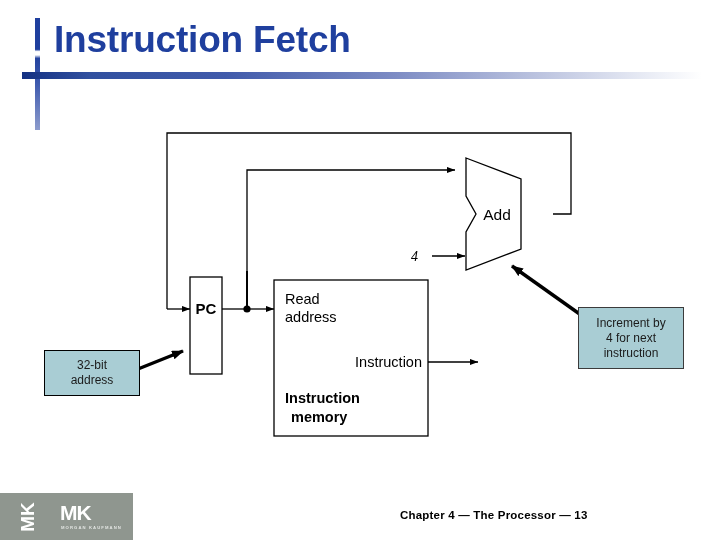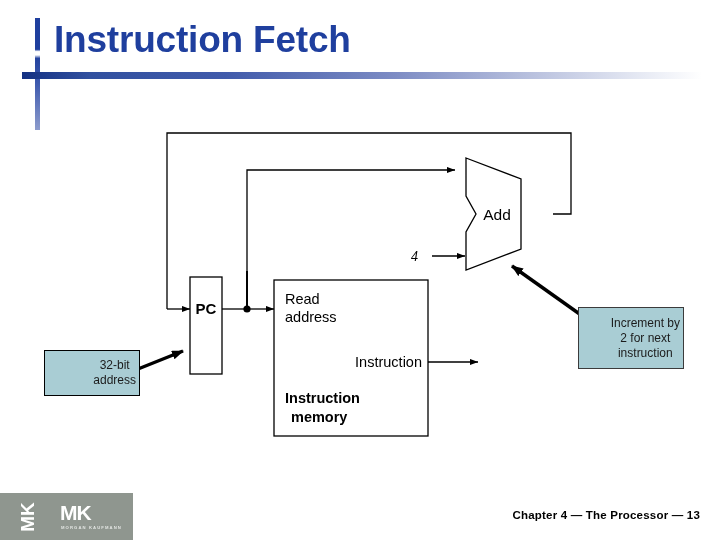--- a/index.html
+++ b/index.html
@@ -75,21 +75,21 @@
     position: absolute;
     box-sizing: border-box;
     border: 1px solid #000000;
     background: #a9cdd4;
     color: #1b1b1b;
     font-size: 12px;
     line-height: 15px;
     text-align: center;
     display: flex;
     align-items: center;
-    justify-content: flex-end;
+    justify-content: center;
     padding: 2px 3px;
   }
   #callout-register {
     left: 44px; top: 350px;
     width: 96px; height: 46px;
   }
   #callout-increment {
     left: 578px; top: 307px;
     width: 106px; height: 62px;
     border-color: #3b3b3b;
@@ -140,21 +140,21 @@
     font-weight: bold;
     letter-spacing: 1.1px;
     line-height: 6px;
     white-space: nowrap;
   }
   #footer-caption {
     position: absolute;
     left: 400px;
     top: 509px;
     width: 300px;
-    text-align: right;
+    text-align: left;
     font-size: 11.5px;
     font-weight: bold;
     color: #000000;
     letter-spacing: 0.2px;
     white-space: nowrap;
   }
 
   
   .dg-label { font-family: "Liberation Sans", sans-serif; fill:#000; }
 </style>
@@ -235,21 +235,21 @@
   <div class="callout" id="callout-register">
     <div>
       <span>32-bit</span>
       <span>address</span>
     </div>
   </div>
 
   <div class="callout" id="callout-increment">
     <div>
       <span>Increment by</span>
-      <span>2 for next</span>
+      <span>4 for next</span>
       <span>instruction</span>
     </div>
   </div>
 
   <div id="footer-logo">
     <div id="logo-mk-rot">MK</div>
     <div id="logo-mk-main">MK</div>
     <div id="logo-mk-sub">MORGAN KAUFMANN</div>
   </div>
 

